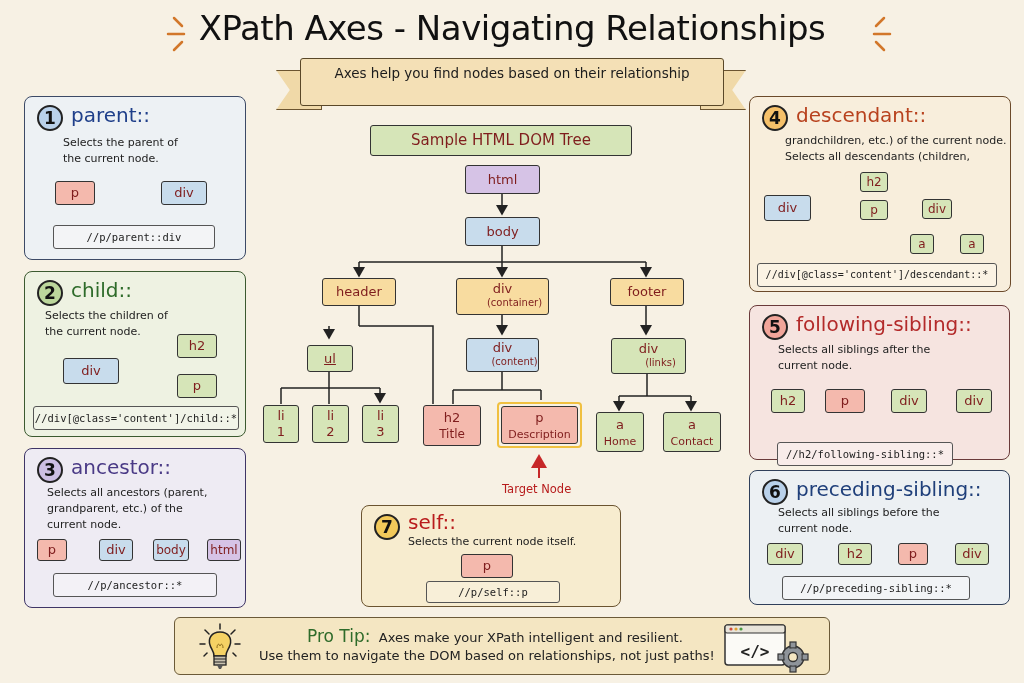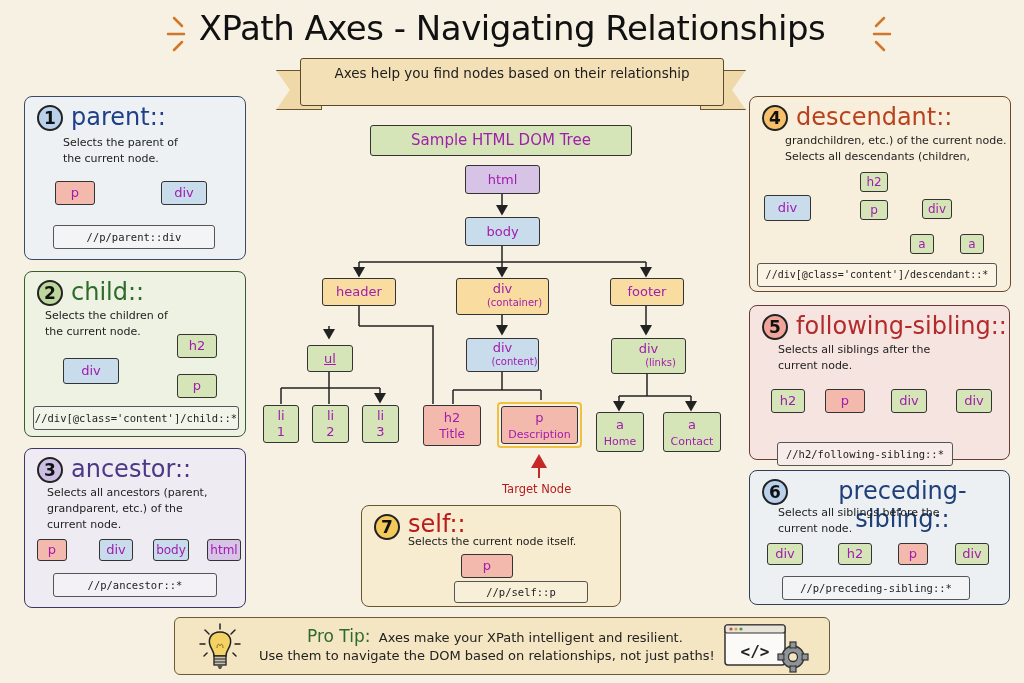--- a/index.html
+++ b/index.html
@@ -35,34 +35,34 @@
   .card {
     position: absolute; border: 1.5px solid #555; border-radius: 8px;
     padding: 8px 10px;
   }
   .card .num {
     position: absolute; left: 12px; top: 8px; width: 26px; height: 26px;
     border-radius: 50%; border: 2px solid #222; text-align: center;
     font-size: 17px; line-height: 22px; font-weight: bold; color: #111;
   }
   .card .ctitle {
-    position: absolute; left: 46px; top: 6px; font-size: 24px; font-weight: normal; text-align: center;
+    position: absolute; left: 46px; top: 6px; font-size: 20px; font-weight: normal;
   }
   .card .desc {
     position: absolute; font-size: 11px; line-height: 16px; color: #222;
   }
   .code {
     position: absolute; border: 1.2px solid #555; border-radius: 3px;
     font-family: "DejaVu Sans Mono", monospace; font-size: 10.5px;
     text-align: center; line-height: 22px; height: 24px; color: #222;
   }
 
   .node {
     position: absolute; border: 1.3px solid #333; border-radius: 3px;
-    text-align: center; font-size: 13px; color: #a21caf;
+    text-align: center; font-size: 13px; color: #7f1d1d;
   }
   .node .sub { display: block; font-size: 10px; line-height: 11px; padding-left: 24px; }
   .n-green { background: #d6e5b8; }
   .n-blue { background: #c8dcec; }
   .n-red { background: #f4b9ad; }
   .n-purple { background: #d6c3e6; }
   .n-orange { background: #f8dca0; }
 
   svg.lines { position: absolute; left: 0; top: 0; width: 1024px; height: 683px; pointer-events: none; }
 
@@ -276,21 +276,21 @@
   </div>
 <div style="position:absolute;left:502px;top:482px;font-size:11.5px;color:#b71c1c;">Target Node</div>
 
 <div class="card" style="left:361px;top:505px;width:260px;height:102px;background:#f7eccf;border-color:#6b5430;">
   <div class="num" style="background:#f2c95a;">7</div>
   <div class="ctitle" style="color:#b91c1c;top:4px;">self::</div>
   <div class="desc" style="left:46px;top:28px;">
     <div>Selects the current node itself.</div>
   </div>
   <div class="node n-red" style="left:99px;top:48px;width:52px;height:24px;line-height:22px;">p</div>
-  <div class="code" style="left:64px;top:75px;width:134px;height:22px;line-height:20px;background:#f8efd8;margin-left:28px;">//p/self::p</div>
+  <div class="code" style="left:64px;top:75px;width:134px;height:22px;line-height:20px;background:#f8efd8;">//p/self::p</div>
 </div>
 
 <div class="card" style="left:749px;top:96px;width:262px;height:196px;background:#f8eedc;border-color:#6b4a2a;">
   <div class="num" style="background:#f6c16a;">4</div>
   <div class="ctitle" style="color:#b8421e;">descendant::</div>
   <div class="desc" style="left:35px;top:36px;">
     <div>grandchildren, etc.) of the current node.</div>
     <div>Selects all descendants (children,</div>
   </div>
   <div class="node n-blue" style="left:14px;top:98px;width:47px;height:26px;line-height:24px;">div</div>

